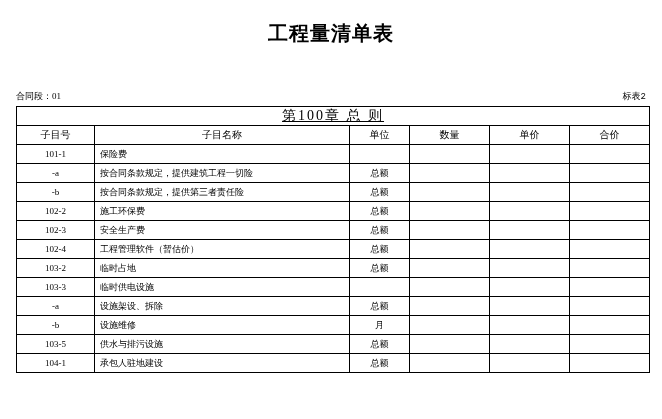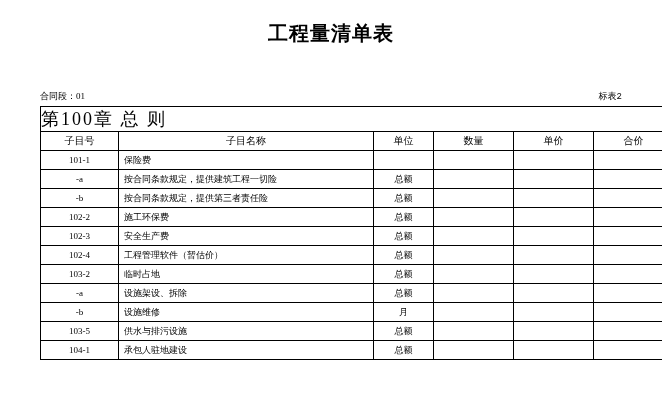--- a/index.html
+++ b/index.html
@@ -12,21 +12,21 @@
     height: 419px;
     font-family: "Liberation Sans", sans-serif;
     color: #000000;
     overflow: hidden;
   }
   .page {
     position: relative;
     width: 662px;
     height: 419px;
     box-sizing: border-box;
-    padding: 0 40px;
+    padding: 0 16px;
   }
   .doc-title {
     text-align: center;
     font-family: "Liberation Serif", serif;
     font-size: 20px;
     font-weight: bold;
     letter-spacing: 1px;
     padding-top: 20px;
     padding-bottom: 6px;
   }
@@ -49,24 +49,26 @@
     font-size: 9px;
   }
   table.qty td, table.qty th {
     border: 1px solid #000000;
     padding: 0;
     height: 18px;
     vertical-align: middle;
     font-weight: normal;
   }
   .chapter-cell {
-    font-size: 18px;
+    text-align: center;
+    font-size: 14px;
     font-weight: bold;
     letter-spacing: 2px;
     height: 24px;
+    text-decoration: underline;
   }
   .hdr td {
     text-align: center;
     font-size: 10px;
     height: 19px;
   }
   .c-code  { text-align: center; }
   .c-name  { text-align: left; padding-left: 5px !important; }
   .c-unit  { text-align: center; }
   .c-qty   { text-align: center; }
@@ -158,20 +160,28 @@
       </tr>
       <tr>
         <td class="c-code">103-2</td>
         <td class="c-name">临时占地</td>
         <td class="c-unit">总额</td>
         <td class="c-qty"></td>
         <td class="c-price"></td>
         <td class="c-total"></td>
       </tr>
       <tr>
+        <td class="c-code">103-3</td>
+        <td class="c-name">临时供电设施</td>
+        <td class="c-unit"></td>
+        <td class="c-qty"></td>
+        <td class="c-price"></td>
+        <td class="c-total"></td>
+      </tr>
+      <tr>
         <td class="sub-code">-a</td>
         <td class="c-name">设施架设、拆除</td>
         <td class="c-unit">总额</td>
         <td class="c-qty"></td>
         <td class="c-price"></td>
         <td class="c-total"></td>
       </tr>
       <tr>
         <td class="sub-code">-b</td>
         <td class="c-name">设施维修</td>

